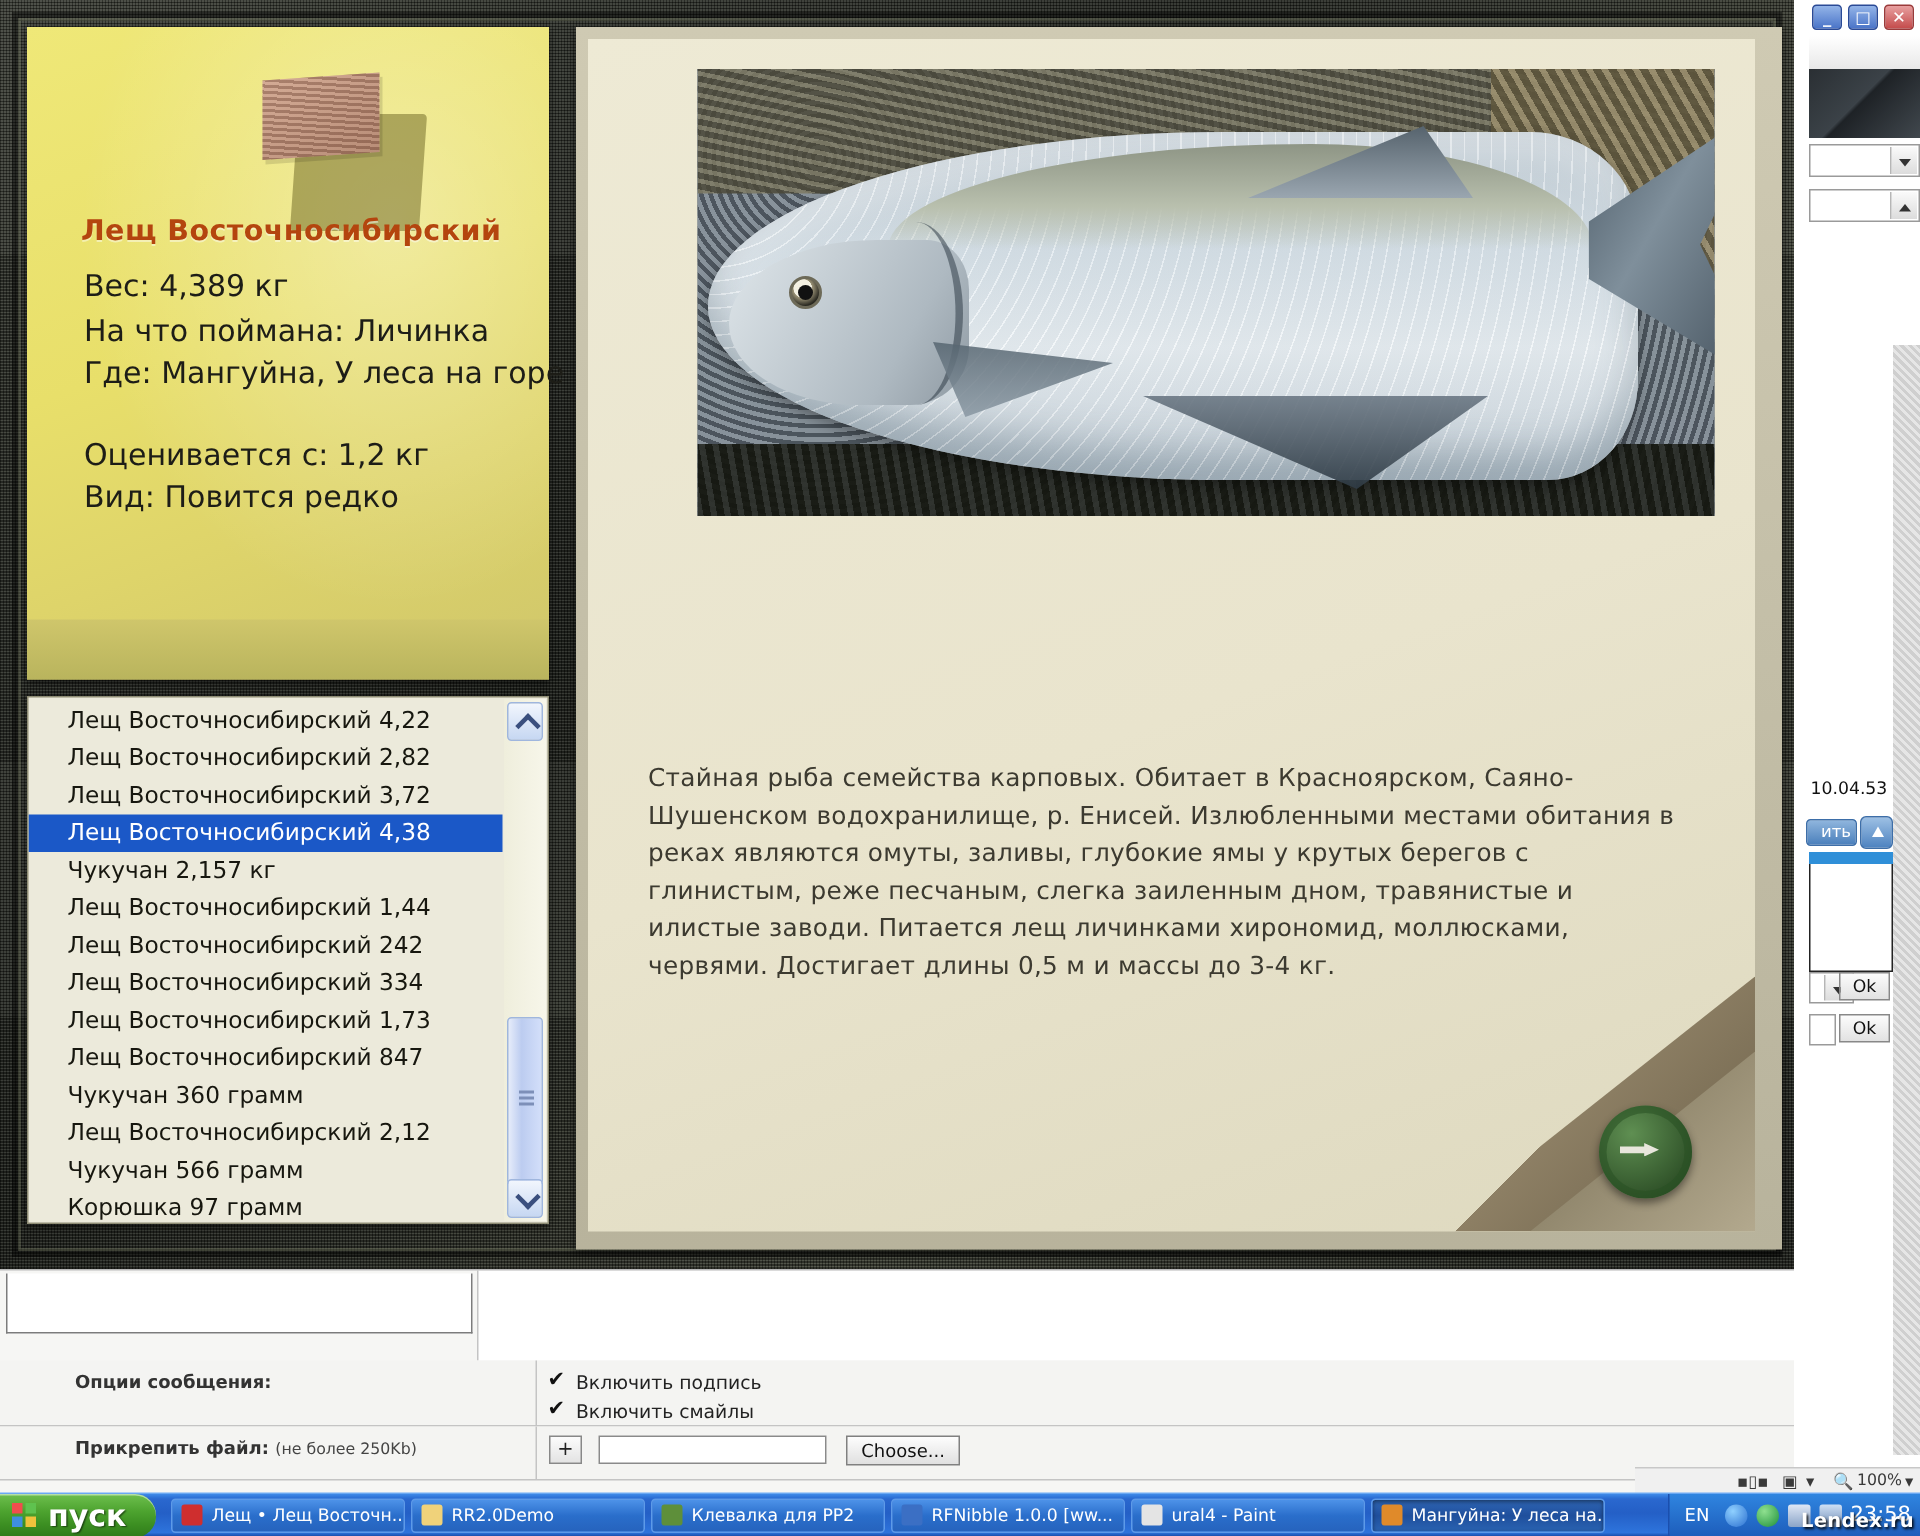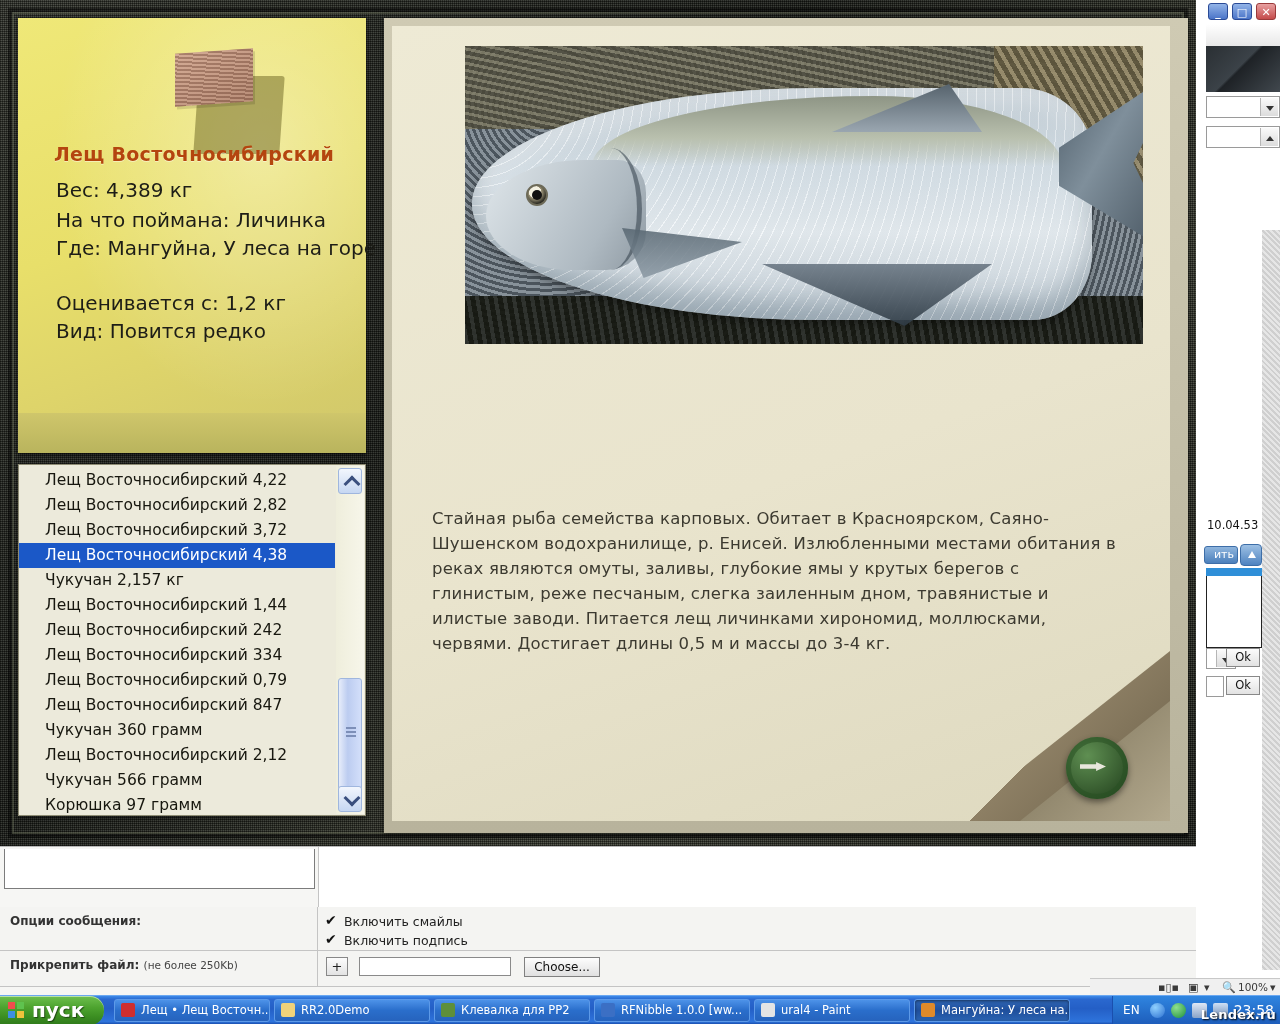--- a/index.html
+++ b/index.html
@@ -9,21 +9,21 @@
     font-family:"DejaVu Sans","Liberation Sans",sans-serif;
     background:#ffffff;
   }
 
   
   #bg-page { position:absolute; inset:0; background:#ffffff; }
 
   
   .forum-area { position:absolute; left:0; top:846px; width:1196px; height:149px; background:#f6f6f4; }
   .forum-table { position:absolute; left:0; top:846px; width:1196px; height:149px; border-top:1px solid #b9b9b9; }
-  .forum-row { position:absolute; left:0; width:1196px; border-bottom:1px solid #c4c4c4; display:flex; background:#f4f4f2; }
+  .forum-row { position:absolute; left:0; width:1196px; border-bottom:1px solid #c4c4c4; display:flex; background:#f4f4f2;padding-left:40px; }
   .forum-label { width:318px; padding:7px 10px; font-size:12px; color:#333; font-weight:bold; border-right:1px solid #c4c4c4; }
   .forum-label .small { font-weight:normal; font-size:10.5px; color:#444; }
   .forum-val { flex:1; padding:5px 8px; }
 
   .msgbox { position:absolute; left:4px; top:849px; width:311px; height:40px; background:#fff; border:1px solid #7c7c7c; border-top:none;}
   .editor-pane { position:absolute; left:318px; top:847px; width:878px; height:60px; background:#fff; border-left:1px solid #c4c4c4; }
 
   .chk { display:inline-block; width:12px; height:12px; margin-right:6px; position:relative; vertical-align:-2px;}
   .chk:before { content:"\2714"; position:absolute; left:-1px; top:-5px; font-size:14px; color:#111; }
   .optline { font-size:12.5px; color:#222; line-height:19px; }
@@ -280,24 +280,24 @@
 
 <div class="forum-area"></div>
 <div class="msgbox"></div>
 <div class="editor-pane"></div>
 
 <div class="forum-table">
   <div class="forum-row" style="top:60px; height:44px;">
     <div class="forum-label">Опции сообщения:</div>
     <div class="forum-val">
       <div class="optline">
+        <span class="chk"></span><span>Включить подпись</span>
+      </div>
+      <div class="optline">
         <span class="chk"></span><span>Включить смайлы</span>
-      </div>
-      <div class="optline">
-        <span class="chk"></span><span>Включить подпись</span>
       </div>
     </div>
   </div>
   <div class="forum-row" style="top:104px; height:36px;">
     <div class="forum-label">
       <span>Прикрепить файл:</span>
       <span class="small">(не более 250Kb)</span>
     </div>
     <div class="forum-val">
       <span class="plusbtn">+</span>
@@ -371,21 +371,21 @@
   <div class="listwrap">
     <div class="listitems" id="list-items">
         <div class="li">Лещ Восточносибирский 4,22</div>
         <div class="li">Лещ Восточносибирский 2,82</div>
         <div class="li">Лещ Восточносибирский 3,72</div>
         <div class="li sel">Лещ Восточносибирский 4,38</div>
         <div class="li">Чукучан 2,157 кг</div>
         <div class="li">Лещ Восточносибирский 1,44</div>
         <div class="li">Лещ Восточносибирский 242</div>
         <div class="li">Лещ Восточносибирский 334</div>
-        <div class="li">Лещ Восточносибирский 0,79</div>
+        <div class="li">Лещ Восточносибирский 1,73</div>
         <div class="li">Лещ Восточносибирский 847</div>
         <div class="li">Чукучан 360 грамм</div>
         <div class="li">Лещ Восточносибирский 2,12</div>
         <div class="li">Чукучан 566 грамм</div>
         <div class="li">Корюшка 97 грамм</div>
       </div>
     <div class="lsb">
       <div class="lsb-btn up"></div>
       <div class="lsb-thumb"></div>
       <div class="lsb-btn dn"></div>

